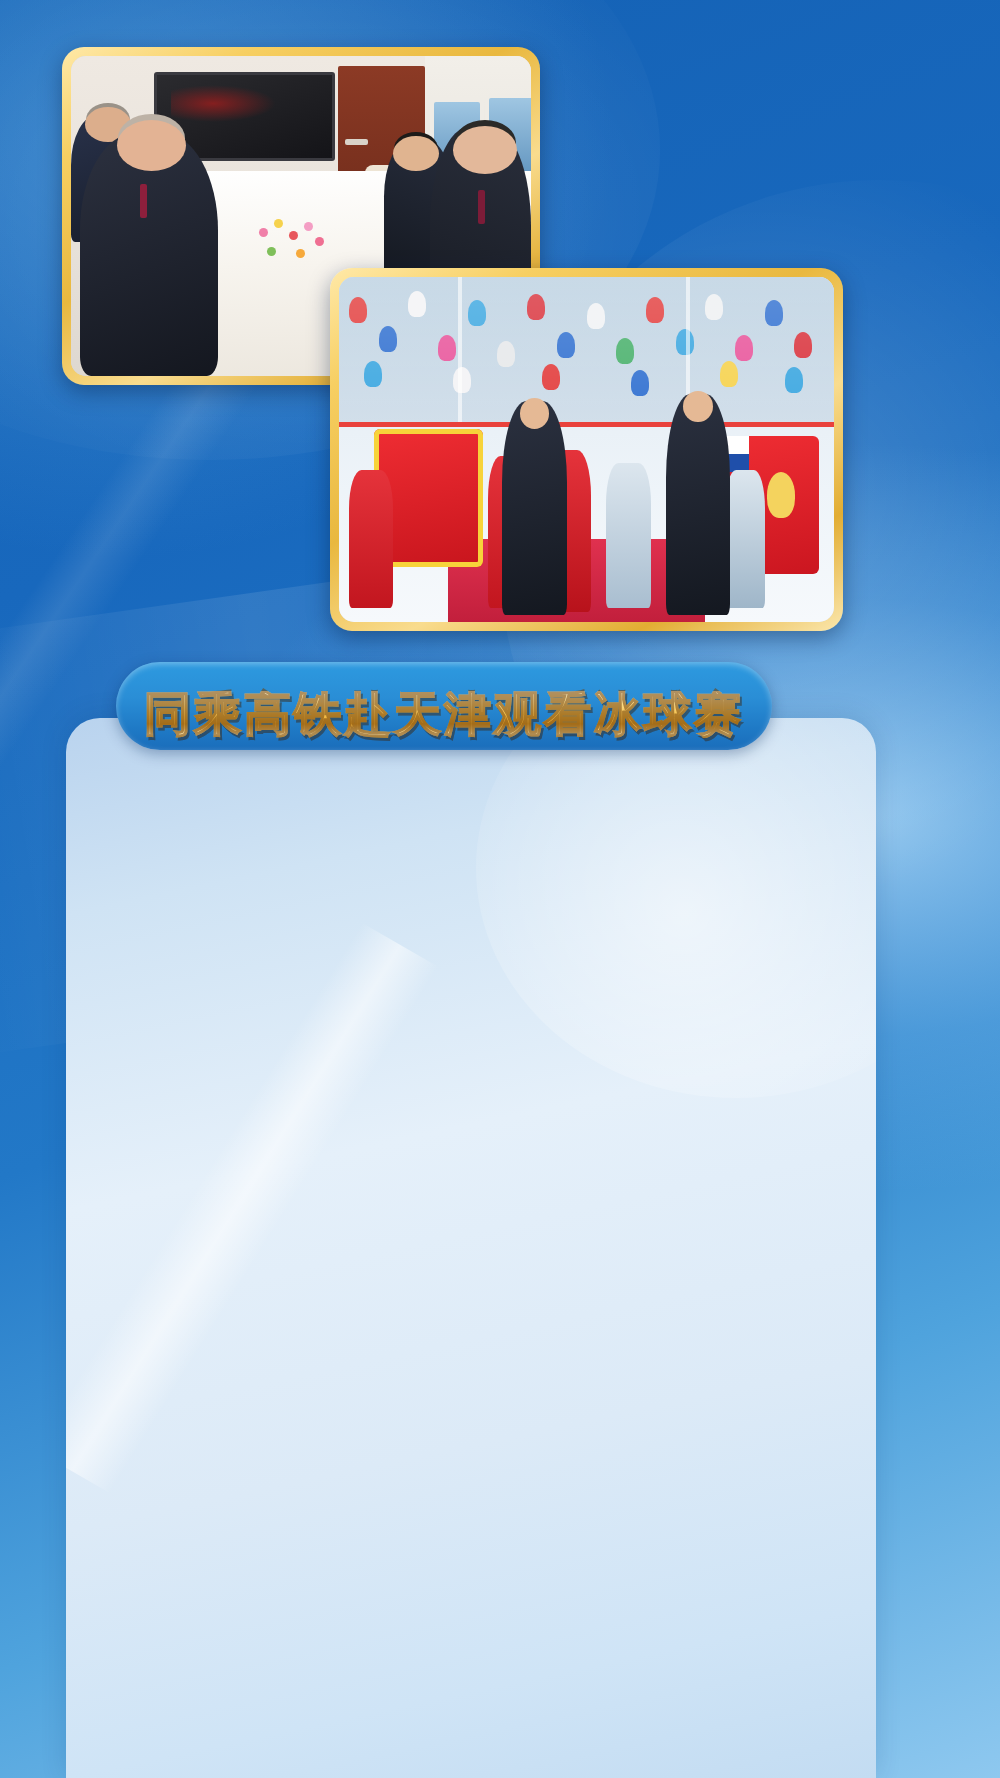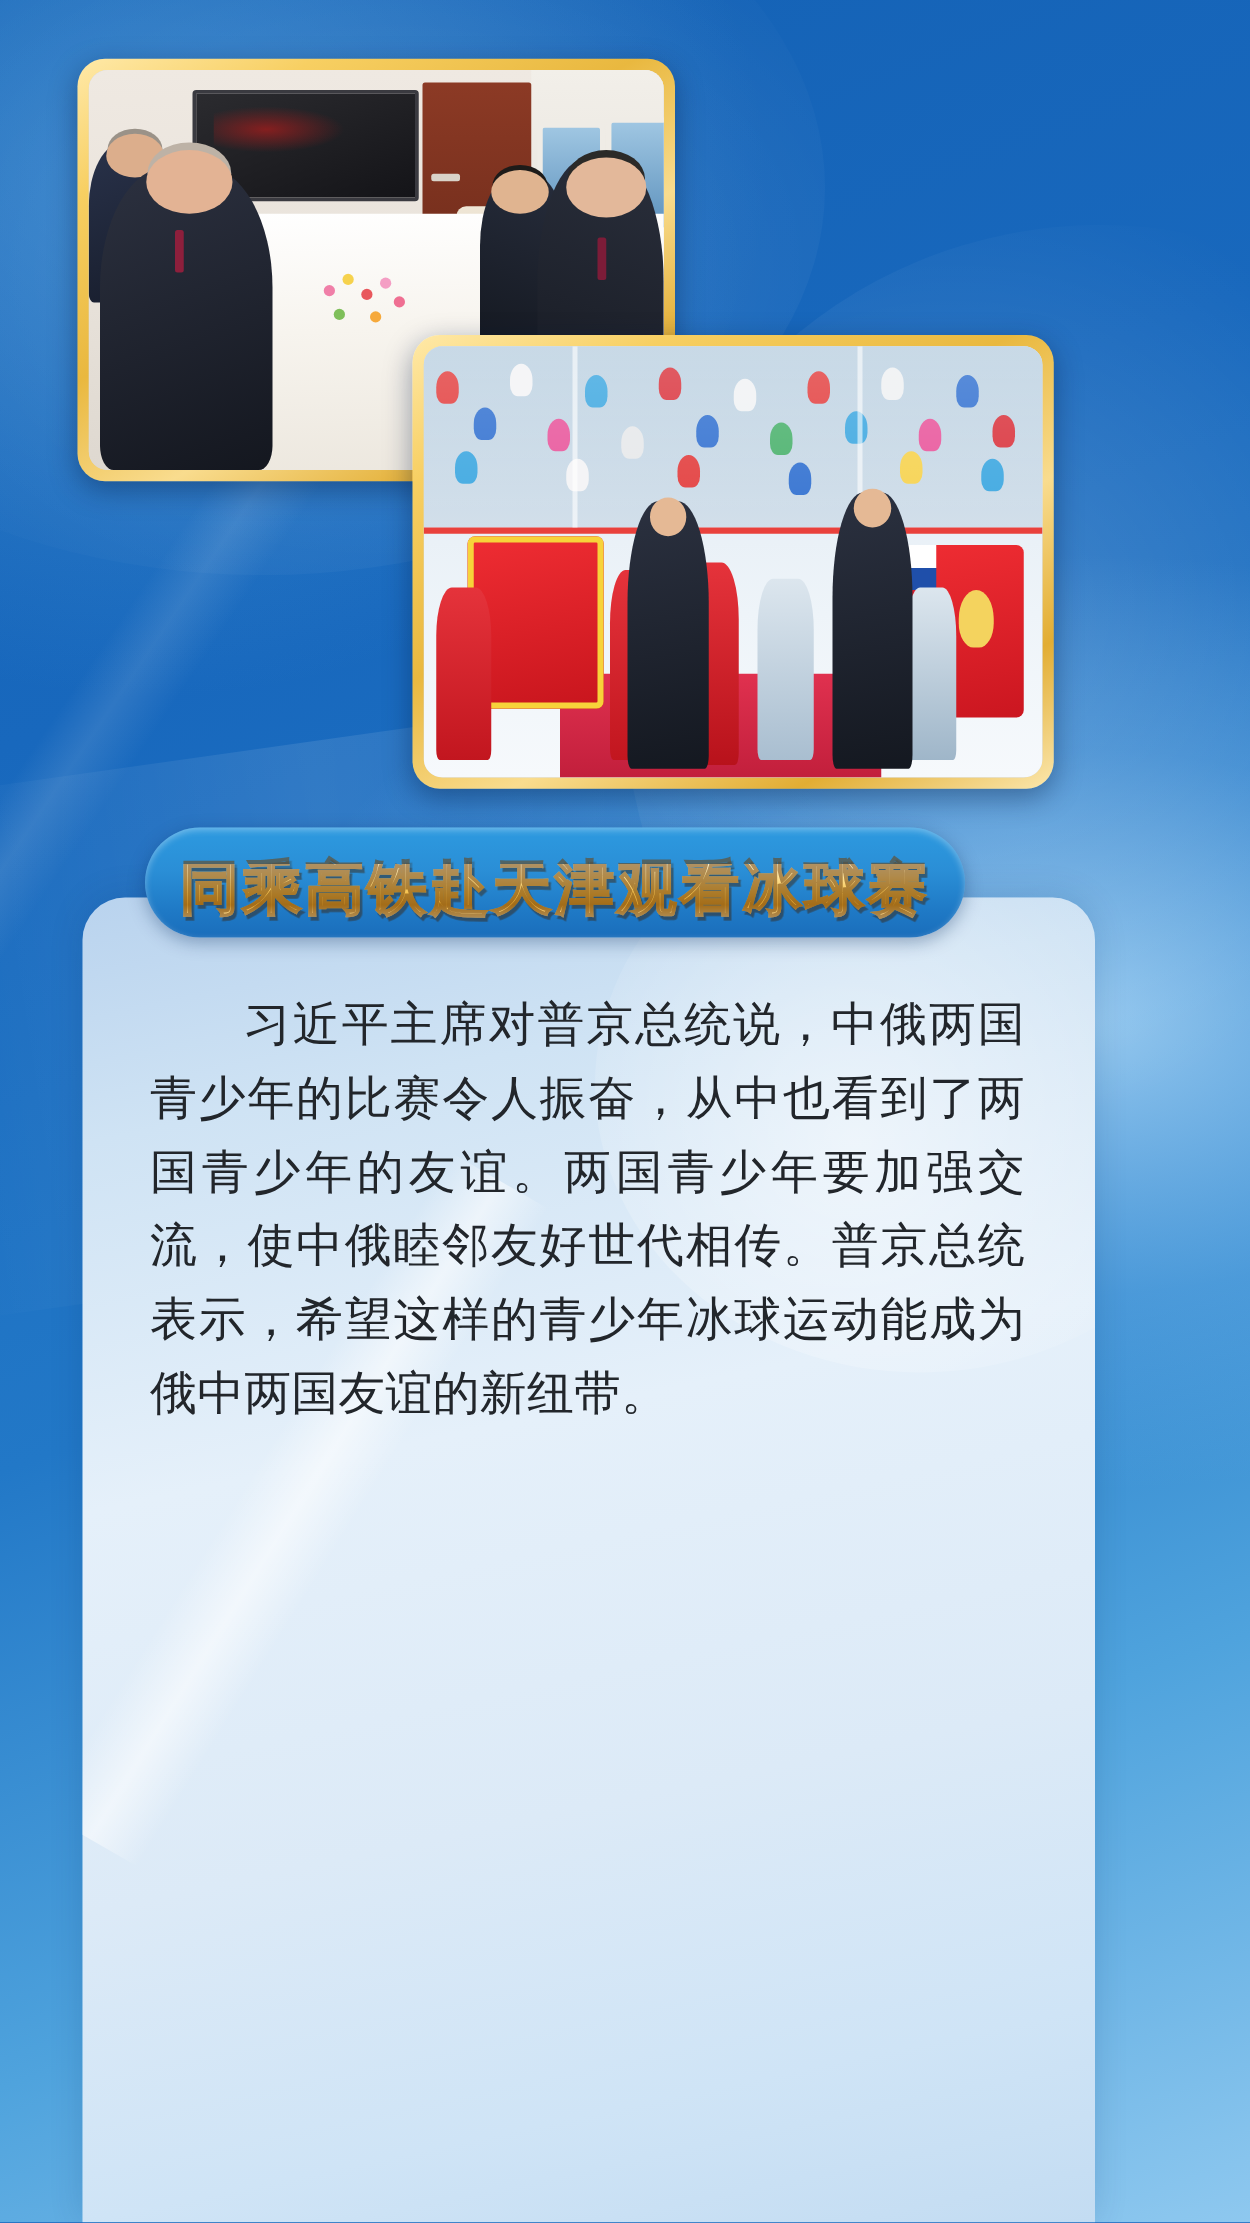--- a/index.html
+++ b/index.html
@@ -108,21 +108,21 @@
   
   .title-pill{
     position:absolute;left:116px;top:662px;width:656px;height:88px;
     border-radius:44px;
     background:linear-gradient(180deg,#2d9ae0 0%,#2a8ed6 40%,#1f7ac6 75%,#1a6dbb 100%);
     box-shadow:0 4px 14px rgba(5,42,92,0.34), inset 0 2px 6px rgba(255,255,255,0.35);
     display:flex;align-items:center;justify-content:center;
     z-index:5;
   }
   .title-text{
-    font-family:Liberation Mono, monospace;
+    font-family:Liberation Serif, serif;
     font-size:47px;font-weight:700;letter-spacing:3px;line-height:1;
     background:linear-gradient(180deg,#fff4cf 0%,#ffe49a 22%,#f5c24f 50%,#e3a32c 70%,#ffe9ad 92%,#f0c45c 100%);
     -webkit-background-clip:text;background-clip:text;color:transparent;
     -webkit-text-stroke:1.5px rgba(112,63,10,0.55);
     paint-order:stroke fill;
     filter:drop-shadow(2px 3px 0 rgba(60,32,4,0.45));
     white-space:nowrap;
     margin-top:16px;
   }
 
@@ -240,16 +240,15 @@
   <div class="card">
     <div class="gleam"></div>
     <div class="gleam2"></div>
   </div>
 
   <div class="title-pill">
     <span class="title-text">同乘高铁赴天津观看冰球赛</span>
   </div>
 
   <div class="body-text">
-    <p>习近平主席对普京总统说，中俄两国青少年的比赛令人振奋，从中也看到了两国青少年的友谊。两国青少年要加强交流，使中俄睦邻友好世代相传。普京总统表示，希望这样的青少年冰球运动能成为俄中两国友谊的新纽带。</p>
   </div>
 
 </div>
 
 </body></html>

